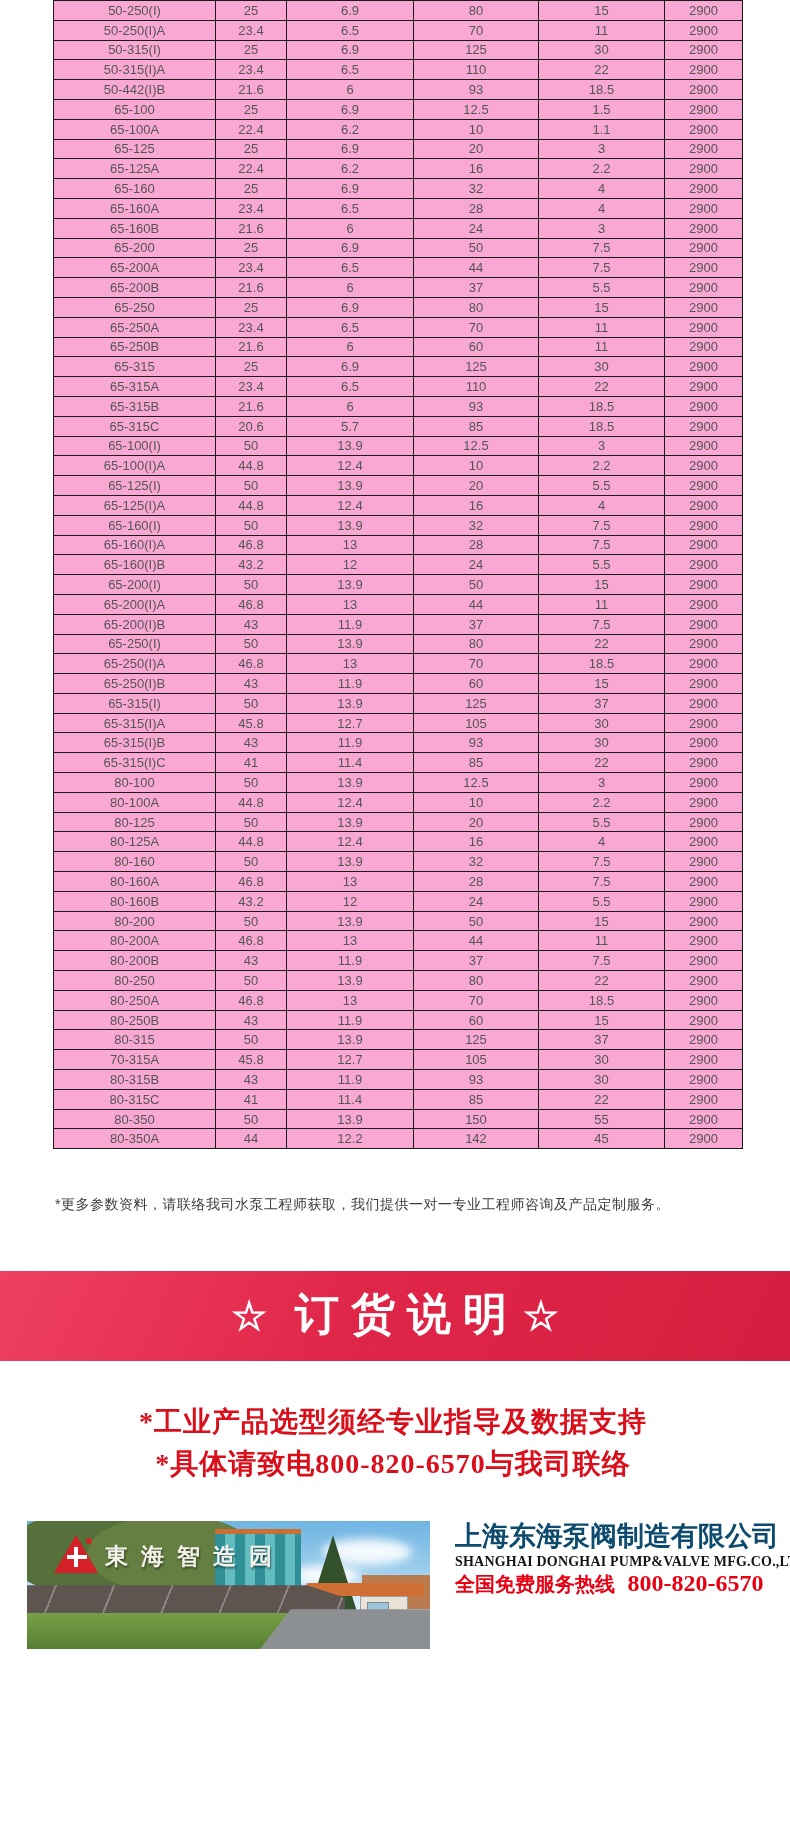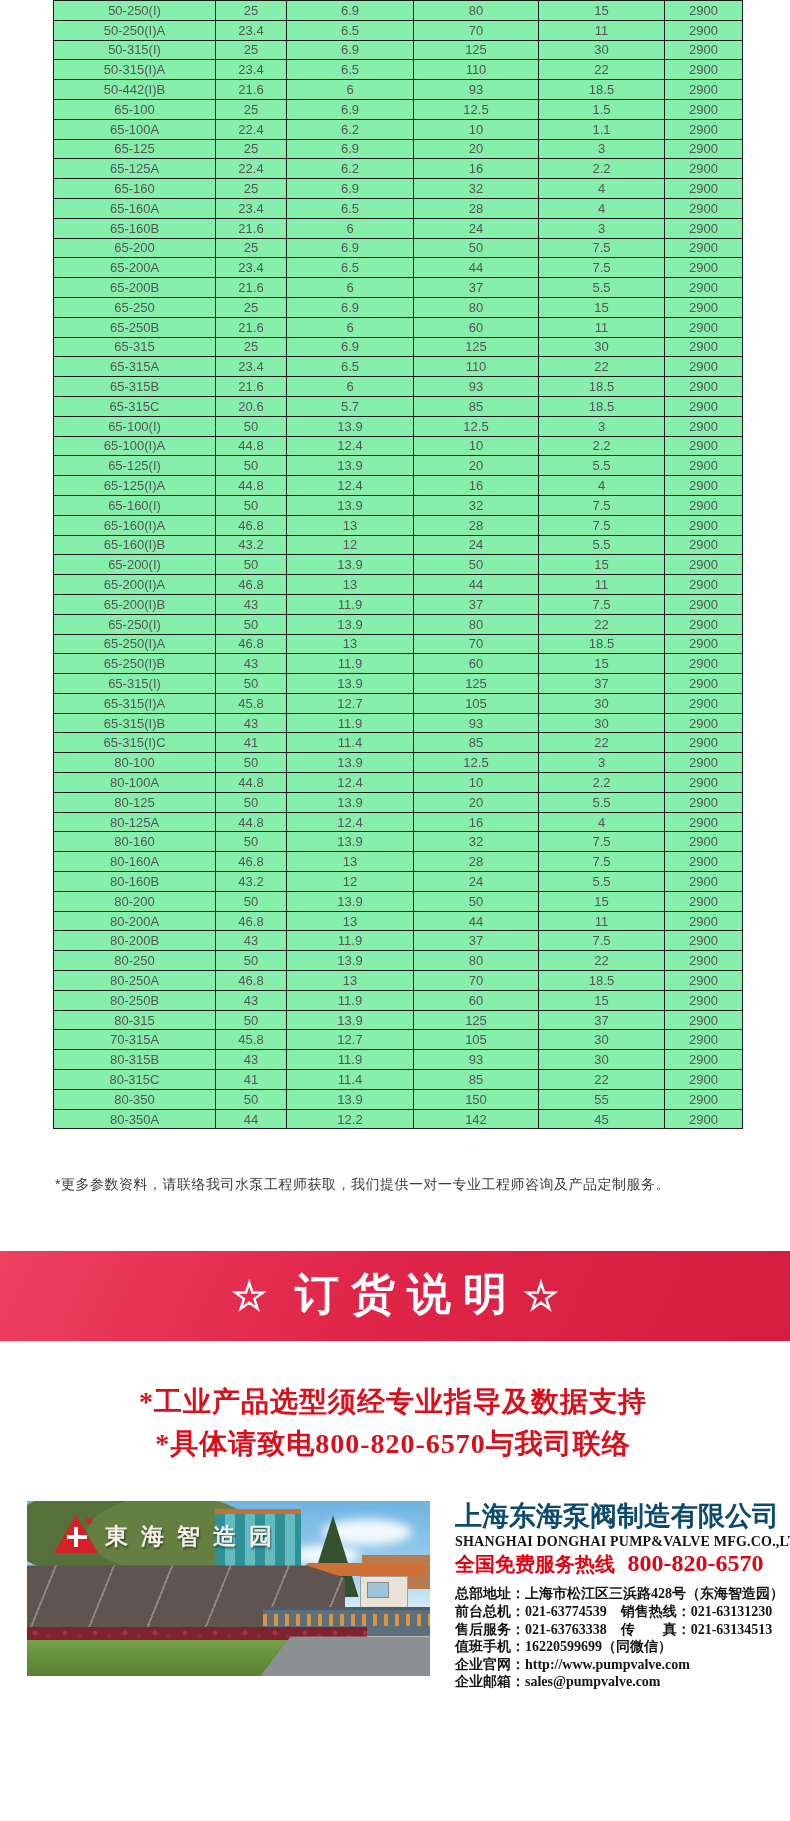--- a/index.html
+++ b/index.html
@@ -1,19 +1,19 @@
 <!DOCTYPE html>
 <html><head>
 <meta charset="utf-8">
 <style>
   html,body{margin:0;padding:0;background:#fff;}
   body{width:790px;min-height:1821px;font-family:"Liberation Sans",sans-serif;position:relative;}
 
   
-  .spec-table{border-collapse:collapse;table-layout:fixed;width:690px;margin-left:53px;background:#86efac;}
+  .spec-table{border-collapse:collapse;table-layout:fixed;width:690px;margin-left:53px;background:#f9a8d4;}
   .spec-table td{border:1px solid #1a1a1a;height:18.8px;padding:0;text-align:center;vertical-align:middle;
     font-size:13px;color:#555;font-family:"Liberation Sans",sans-serif;overflow:hidden;white-space:nowrap;}
 
   
   .note{margin:47px 0 0 55px;font-size:14px;color:#3c3c3c;letter-spacing:0.5px;}
 
   
   .banner{margin-top:57px;width:790px;height:90px;display:flex;align-items:center;justify-content:center;
     background:linear-gradient(115deg,#ee4061 0%,#e02648 45%,#d51e3f 100%);}
   .banner .star{color:#fff;font-size:40px;font-weight:bold;margin:0 16px;line-height:1;}
@@ -22,21 +22,21 @@
 
   
   .notice{width:786px;text-align:center;color:#d9101c;font-weight:900;
     font-family:"Liberation Serif",serif;}
   .notice-1{margin-top:46px;font-size:28px;line-height:30px;letter-spacing:1px;}
   .notice-2{margin-top:12px;font-size:28px;line-height:30px;letter-spacing:1px;}
 
   
   .footer{margin-top:42px;display:flex;align-items:flex-start;padding-left:27px;}
 
-  .photo{position:relative;width:403px;height:175px;overflow:hidden;flex:none;
+  .photo{position:relative;width:403px;height:128px;overflow:hidden;flex:none;
     background:linear-gradient(180deg,#6fb4e2 0%,#9ccdec 38%,#d9edf9 62%,#e8f3fa 75%);}
   .cloud{position:absolute;background:#fff;border-radius:50%;filter:blur(5px);opacity:.9;}
   .cloud.c1{width:90px;height:26px;right:18px;top:18px;}
   .cloud.c2{width:70px;height:20px;right:70px;top:44px;}
   .trees{position:absolute;left:-18px;top:-14px;width:230px;height:92px;background:#55703a;border-radius:45%;}
   .trees2{position:absolute;left:60px;top:-6px;width:170px;height:78px;background:#647f41;border-radius:50%;}
   .glass-building{position:absolute;left:188px;top:8px;width:86px;height:72px;border-top:5px solid #c96f35;
     background:repeating-linear-gradient(90deg,#2f9097 0 10px,#62bcc0 10px 20px);}
   .conifer{position:absolute;left:278px;top:14px;width:56px;height:82px;background:#33512c;
     clip-path:polygon(50% 0,96% 100%,4% 100%);}
@@ -210,20 +210,28 @@
       </tr>
       <tr>
         <td>65-250</td>
         <td>25</td>
         <td>6.9</td>
         <td>80</td>
         <td>15</td>
         <td>2900</td>
       </tr>
       <tr>
+        <td>65-250A</td>
+        <td>23.4</td>
+        <td>6.5</td>
+        <td>70</td>
+        <td>11</td>
+        <td>2900</td>
+      </tr>
+      <tr>
         <td>65-250B</td>
         <td>21.6</td>
         <td>6</td>
         <td>60</td>
         <td>11</td>
         <td>2900</td>
       </tr>
       <tr>
         <td>65-315</td>
         <td>25</td>
@@ -586,23 +594,15 @@
     <div class="road"></div>
   </div>
 
   <div class="company">
     <div class="company-name-cn">上海东海泵阀制造有限公司</div>
     <div class="company-name-en">SHANGHAI DONGHAI PUMP&amp;VALVE MFG.CO.,LTD.</div>
     <div class="hotline">
       <span class="hl-label">全国免费服务热线</span>
       <span class="hl-number">800-820-6570</span>
     </div>
-    <div class="contact-lines">
-        <div class="contact-line">总部地址：上海市松江区三浜路428号（东海智造园）</div>
-        <div class="contact-line">前台总机：021-63774539　销售热线：021-63131230</div>
-        <div class="contact-line">售后服务：021-63763338　传　　真：021-63134513</div>
-        <div class="contact-line">值班手机：16220599699（同微信）</div>
-        <div class="contact-line">企业官网：http://www.pumpvalve.com</div>
-        <div class="contact-line">企业邮箱：sales@pumpvalve.com</div>
-      </div>
   </div>
 
 </div>
 
 </body></html>

